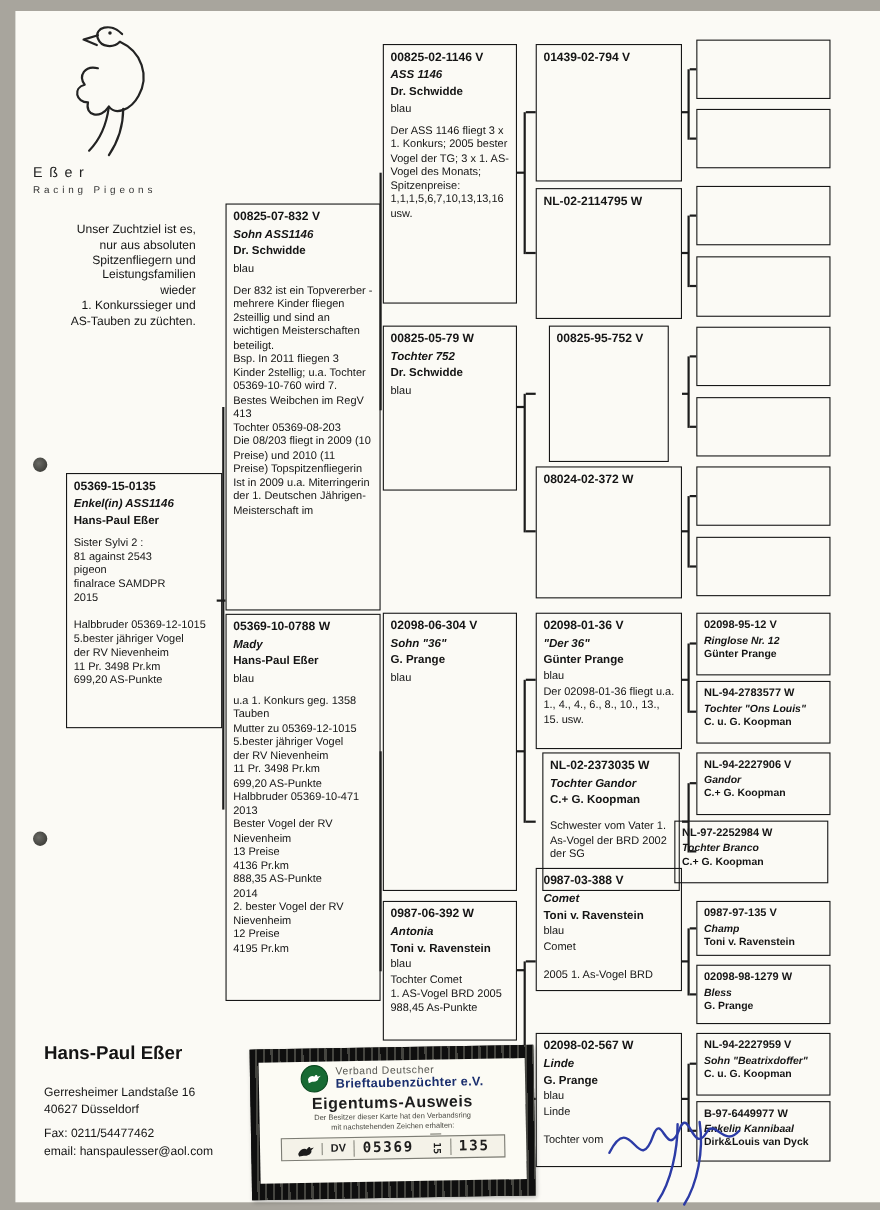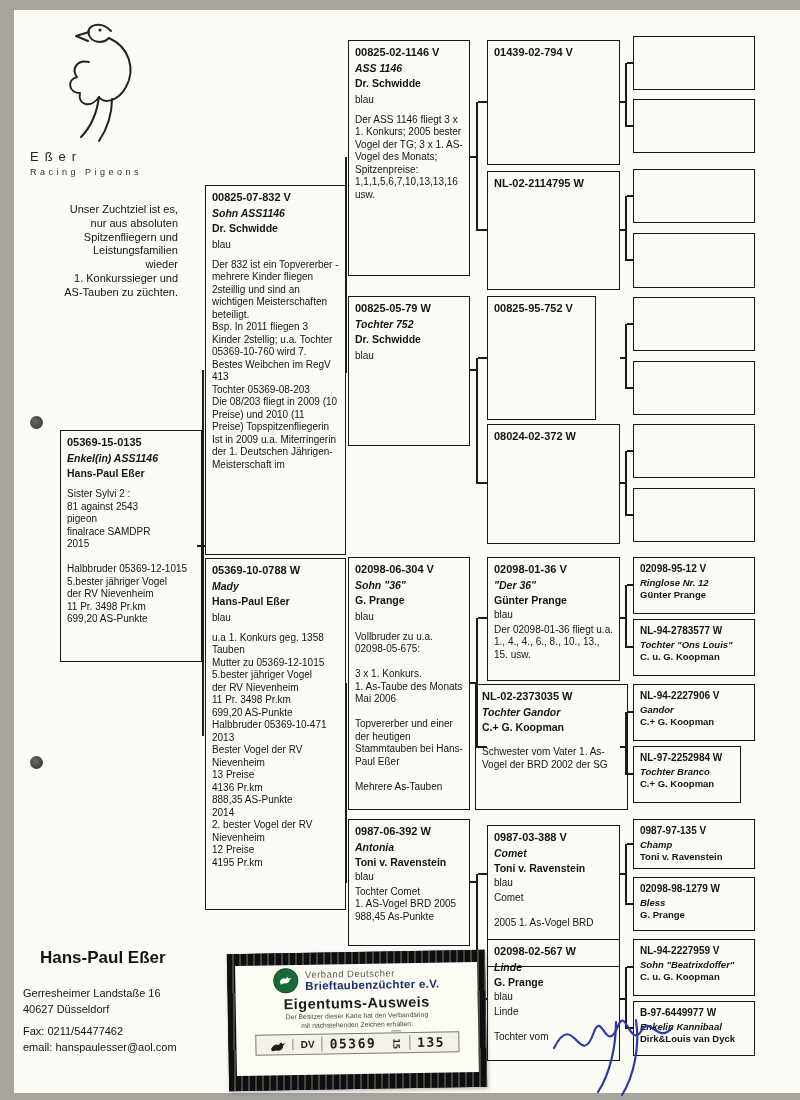--- a/index.html
+++ b/index.html
@@ -25,21 +25,21 @@
   
   .logo-wrap{position:absolute;left:30px;top:17px;width:150px;}
   .logo-name{font-size:13px;letter-spacing:6px;color:#222;margin-top:2px}
   .logo-sub{font-size:9px;letter-spacing:3.5px;color:#333;margin-top:3px}
   .goal{position:absolute;left:26px;top:203px;width:152px;text-align:right;
         font-size:11px;line-height:1.25;white-space:pre-line}
   .hole{position:absolute;width:13px;height:13px;border-radius:50%;
         background:radial-gradient(circle at 40% 40%,#6b6b66,#2e2e2a)}
   
   .footer-name{position:absolute;left:40px;top:948px;font-size:17px;font-weight:700}
-  .footer-addr{position:absolute;left:23px;top:986px;font-size:11px;line-height:1.45}
+  .footer-addr{position:absolute;left:40px;top:986px;font-size:11px;line-height:1.45}
   .footer-addr .gap{height:6px}
   
   .stamp{position:absolute;left:228px;top:952px;width:258px;height:137px;box-sizing:border-box;
          padding:12px 8px 15px;transform:rotate(-1deg);
          background:#141414;
          background-image:repeating-linear-gradient(90deg,#0f0f0f 0 5px,#454540 5px 7px);
          box-shadow:1px 2px 4px rgba(0,0,0,.25)}
   .stamp-inner{background:#fcfbf4;height:100%;box-sizing:border-box;padding:3px 4px;
                display:flex;flex-direction:column;align-items:center}
   .stamp-head{display:flex;align-items:center;gap:7px;justify-content:center}
@@ -158,69 +158,61 @@
   <div class="bname">Tochter 752</div>
   <div class="owner">Dr. Schwidde</div>
   <div class="bcolor">blau</div>
 </div>
 
 <div class="box" style="left:348px;top:557px;width:122px;height:253px">
   <div class="ring">02098-06-304 V</div>
   <div class="bname">Sohn "36"</div>
   <div class="owner">G. Prange</div>
   <div class="bcolor">blau</div>
-  <div class="desc">Vollbruder zu u.a. 02098-05-675:
-
-3 x 1. Konkurs.
-1. As-Taube des Monats Mai 2006
-
-Topvererber und einer der heutigen Stammtauben bei Hans-Paul Eßer
-
-Mehrere As-Tauben</div>
 </div>
 
 <div class="box" style="left:348px;top:819px;width:122px;height:127px">
   <div class="ring">0987-06-392 W</div>
   <div class="bname">Antonia</div>
   <div class="owner">Toni v. Ravenstein</div>
   <div class="bcolor" style="margin:1px 0 2px">blau</div>
   <div class="desc">Tochter Comet
 1. AS-Vogel BRD 2005
 988,45 As-Punkte</div>
 </div>
 
 <div class="box" style="left:487px;top:40px;width:133px;height:125px">
   <div class="ring">01439-02-794 V</div>
 </div>
 <div class="box" style="left:487px;top:171px;width:133px;height:119px">
   <div class="ring">NL-02-2114795 W</div>
 </div>
-<div class="box" style="left:487px;top:296px;width:109px;height:124px">
+<div class="box" style="left:499px;top:296px;width:109px;height:124px">
   <div class="ring">00825-95-752 V</div>
 </div>
 <div class="box" style="left:487px;top:424px;width:133px;height:120px">
   <div class="ring">08024-02-372 W</div>
 </div>
 
 <div class="box" style="left:487px;top:557px;width:133px;height:124px">
   <div class="ring">02098-01-36 V</div>
   <div class="bname">"Der 36"</div>
   <div class="owner">Günter Prange</div>
   <div class="bcolor" style="margin:1px 0 2px">blau</div>
   <div class="desc">Der 02098-01-36 fliegt u.a. 1., 4., 4., 6., 8., 10., 13., 15. usw.</div>
 </div>
 
-<div class="box" style="left:475px;top:684px;width:153px;height:126px">
+<div class="box" style="left:493px;top:684px;width:125px;height:126px">
   <div class="ring">NL-02-2373035 W</div>
   <div class="bname">Tochter Gandor</div>
   <div class="owner">C.+ G. Koopman</div>
   <div class="desc" style="margin-top:12px">Schwester vom Vater 1. As-Vogel der BRD 2002 der SG</div>
 </div>
 
-<div class="box" style="left:487px;top:825px;width:133px;height:142px">
+<div class="box" style="left:487px;top:789px;width:133px;height:112px">
   <div class="ring">0987-03-388 V</div>
   <div class="bname">Comet</div>
   <div class="owner">Toni v. Ravenstein</div>
   <div class="bcolor" style="margin:1px 0 2px">blau</div>
   <div class="desc">Comet
 
 2005 1. As-Vogel BRD</div>
 </div>
 
 <div class="box" style="left:487px;top:939px;width:133px;height:122px">
@@ -250,21 +242,21 @@
 <div class="box compact" style="left:633px;top:619px;width:122px;height:57px">
   <div class="ring">NL-94-2783577 W</div>
   <div class="bname">Tochter "Ons Louis"</div>
   <div class="owner">C. u. G. Koopman</div>
 </div>
 <div class="box compact" style="left:633px;top:684px;width:122px;height:57px">
   <div class="ring">NL-94-2227906 V</div>
   <div class="bname">Gandor</div>
   <div class="owner">C.+ G. Koopman</div>
 </div>
-<div class="box compact" style="left:633px;top:746px;width:108px;height:57px">
+<div class="box compact" style="left:613px;top:746px;width:140px;height:57px">
   <div class="ring">NL-97-2252984 W</div>
   <div class="bname">Tochter Branco</div>
   <div class="owner">C.+ G. Koopman</div>
 </div>
 <div class="box compact" style="left:633px;top:819px;width:122px;height:50px">
   <div class="ring">0987-97-135 V</div>
   <div class="bname">Champ</div>
   <div class="owner">Toni v. Ravenstein</div>
 </div>
 <div class="box compact" style="left:633px;top:877px;width:122px;height:54px">

